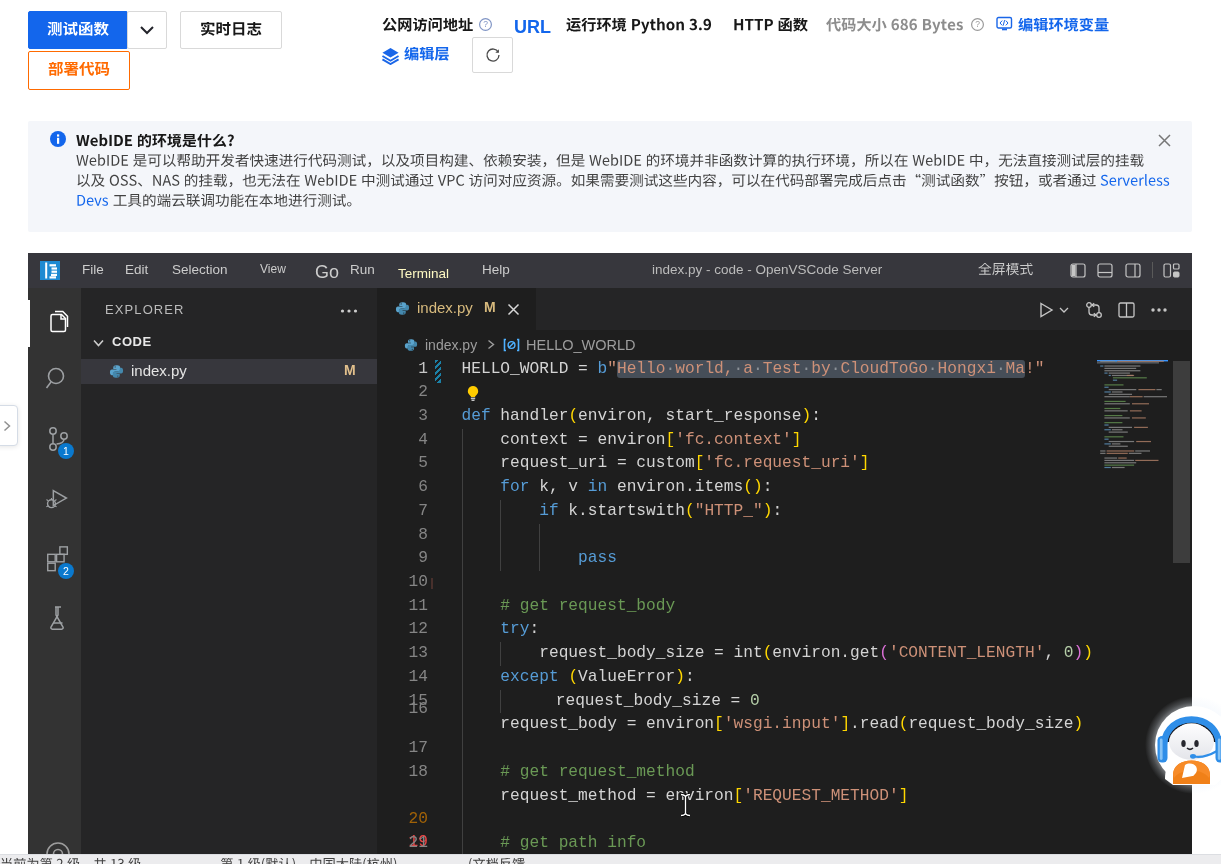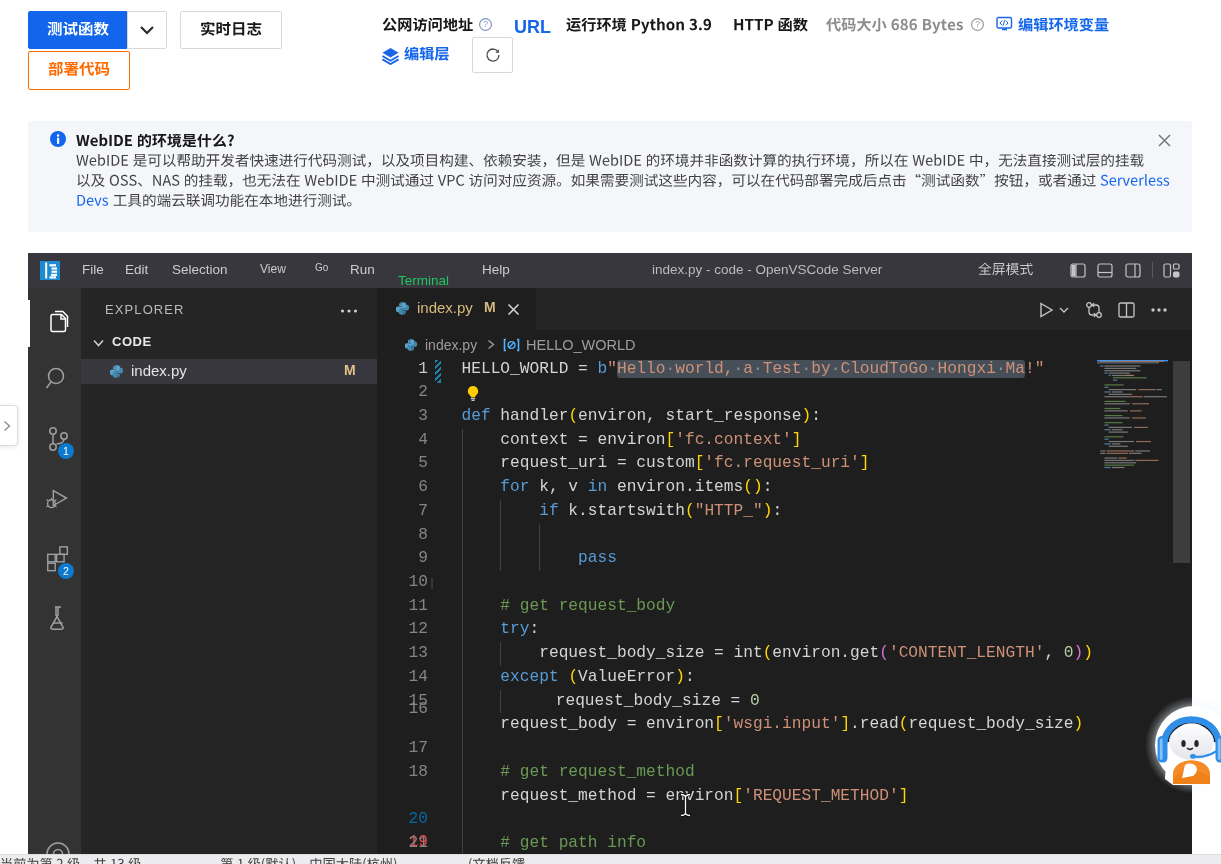--- a/index.html
+++ b/index.html
@@ -405,23 +405,23 @@
       <rect x="9.5" y="3.2" width="6.5" height="2.2" fill="#fff"></rect>
       <rect x="11.5" y="6.4" width="5.5" height="2.2" fill="#fff"></rect>
       <rect x="11.5" y="9.6" width="5.5" height="2.2" fill="#fff"></rect>
       <rect x="11" y="12.8" width="6" height="2.2" fill="#fff"></rect>
       <rect x="9.5" y="15.3" width="6.5" height="2.2" fill="#fff"></rect>
     </svg>
 <div class="abs" style="left:54px;top:9px;font-size:13.5px;color:#cccccc">File</div>
 <div class="abs" style="left:97px;top:9px;font-size:13.5px;color:#cccccc">Edit</div>
 <div class="abs" style="left:144px;top:9px;font-size:13.5px;color:#cccccc">Selection</div>
 <div class="abs" style="left:232px;top:9px;font-size:12px;color:#cccccc">View</div>
-<div class="abs" style="left:287px;top:9px;font-size:10px;color:#cccccc">Go</div>
+<div class="abs" style="left:287px;top:9px;font-size:18px;color:#cccccc">Go</div>
 <div class="abs" style="left:322px;top:9px;font-size:13.5px;color:#cccccc">Run</div>
-<div class="abs" style="left:370px;top:20px;font-size:13.5px;color:#22c55e">Terminal</div>
+<div class="abs" style="left:370px;top:13px;font-size:13.5px;color:#fef9c3">Terminal</div>
 <div class="abs" style="left:454px;top:9px;font-size:13.5px;color:#cccccc">Help</div>
 <div class="abs" style="left:624px;top:9px;font-size:13.5px;color:#bbbbbb">index.py - code - OpenVSCode Server</div>
 <div class="abs" style="left:950px;top:10px">
       <svg class="ct " width="56.2" height="14.6" style="fill:#cccccc">
         <g transform="translate(0,11.04) scale(0.013800,-0.013800)">
           <use href="#ga0" x="0"></use>
           <use href="#ga1" x="1000"></use>
           <use href="#ga2" x="2000"></use>
           <use href="#ga3" x="3000"></use>
         </g>
@@ -584,21 +584,21 @@
       <div class="abs mono" style="left:461.5px;top:665.9px"><span class="w">    </span><span class="k">except</span><span class="w"> </span><span class="b1">(</span><span class="w">ValueError</span><span class="b1">)</span><span class="w">:</span></div>
       <div class="ln" style="top:689.6px;color:#858585">15</div>
       <div class="abs mono" style="left:478px;top:689.6px"><span class="w">        request_body_size = </span><span class="n">0</span></div>
       <div class="ln" style="top:698px;color:#858585">16</div>
       <div class="abs mono" style="left:461.5px;top:713.3px"><span class="w">    request_body = environ</span><span class="b1">[</span><span class="s">'wsgi.input'</span><span class="b1">]</span><span class="w">.read</span><span class="b1">(</span><span class="w">request_body_size</span><span class="b1">)</span></div>
       <div class="ln" style="top:737.0px;color:#858585">17</div>
       <div class="ln" style="top:760.7px;color:#858585">18</div>
       <div class="abs mono" style="left:461.5px;top:760.7px"><span class="w">    </span><span class="c"># get request_method</span></div>
       <div class="ln" style="top:831px;color:#ef4444">19</div>
       <div class="abs mono" style="left:461.5px;top:784.5px"><span class="w">    request_method = environ</span><span class="b1">[</span><span class="s">'REQUEST_METHOD'</span><span class="b1">]</span></div>
-      <div class="ln" style="top:808.2px;color:#0369a1">20</div>
+      <div class="ln" style="top:808.2px;color:#a16207">20</div>
       <div class="ln" style="top:831.9px;color:#858585">21</div>
       <div class="abs mono" style="left:461.5px;top:831.9px"><span class="w">    </span><span class="c"># get path info</span></div>
 <div class="abs" style="left:430.5px;top:578px;width:2.5px;height:11px;background:#48302c"></div>
 <div class="abs" style="left:435px;top:359.6px;width:6px;height:23.7px;background:repeating-linear-gradient(135deg,#1b81a8 0 2.2px,#1e1e1e 2.2px 4.4px)"></div>
 <svg class="abs" style="left:465px;top:385px" width="16" height="17" viewBox="0 0 16 17">
         <path d="M8 1a5.2 5.2 0 0 1 3 9.4c-.6.5-1 1-1 1.6H6c0-.6-.4-1.1-1-1.6A5.2 5.2 0 0 1 8 1z" fill="#ffcc00"></path>
         <rect x="5.8" y="12.6" width="4.4" height="1.6" fill="#c5c5c5"></rect>
         <rect x="6.5" y="14.6" width="3" height="1.4" fill="#c5c5c5"></rect>
       </svg>
 <svg class="abs" style="left:1097px;top:359.5px" width="75" height="115">

